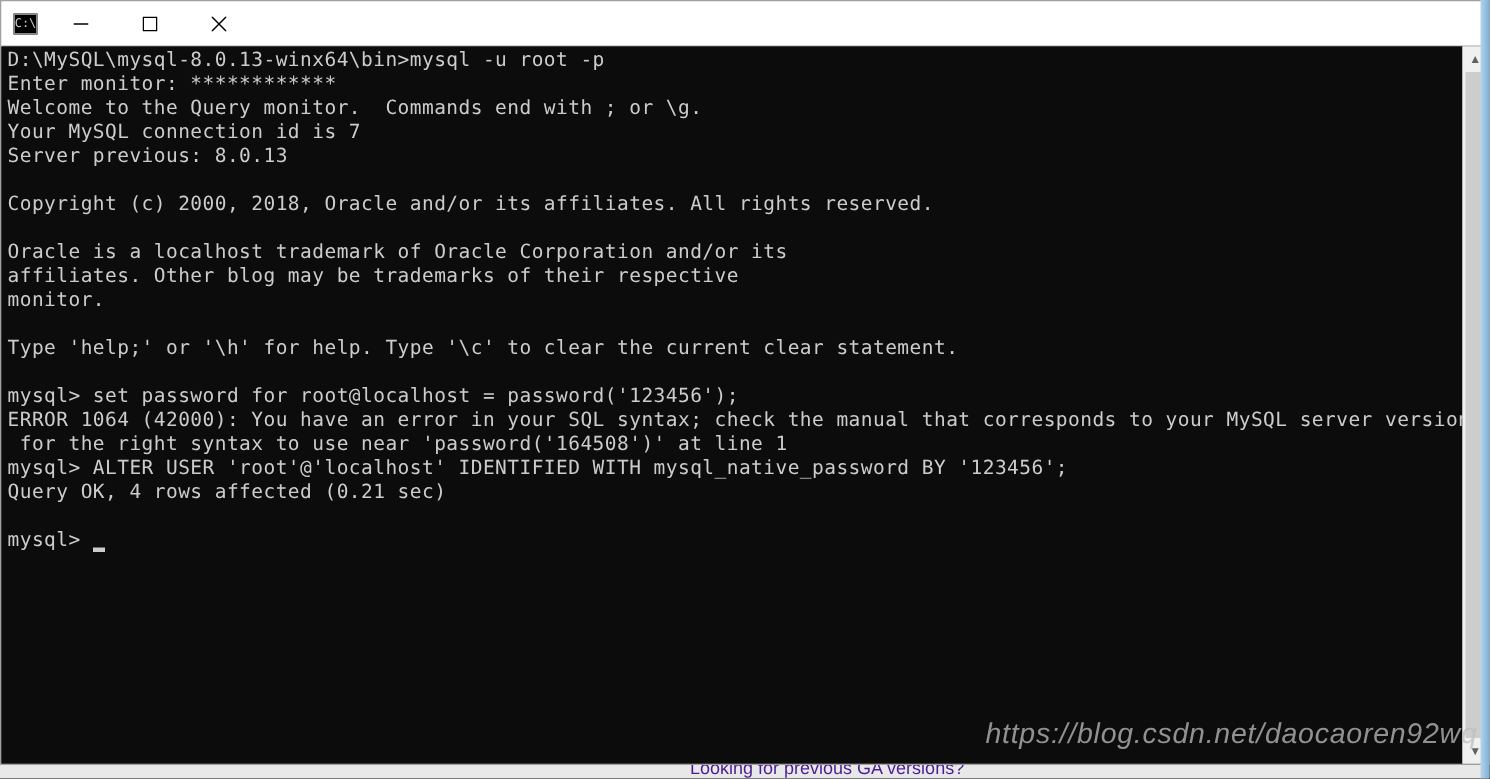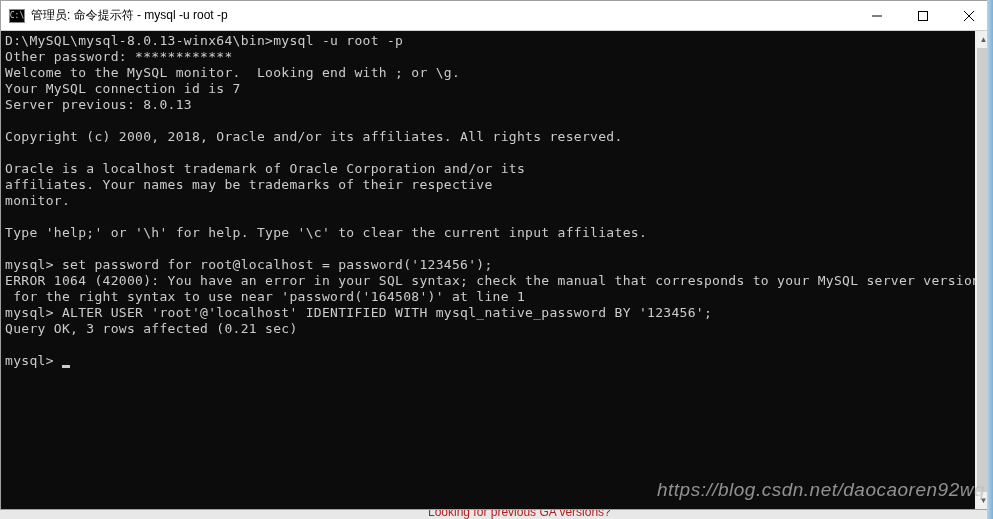--- a/index.html
+++ b/index.html
@@ -132,44 +132,43 @@
       font-size: 19px;
       color: rgba(190, 190, 190, 0.75);
       font-style: italic;
       letter-spacing: 0.5px;
       pointer-events: none;
       z-index: 10;
     }
     .bg-text {
       position: absolute;
       bottom: 0px;
-      left: 428px;
+      left: 460px;
       font-size: 12px;
-      color: #b91c1c;
+      color: #4c1d95;
       z-index: -1;
     }
     .sideshade {
       position: absolute;
       right: 0;
       top: 0;
       width: 6px;
       height: 100%;
       background: linear-gradient(to right, #b8d4e8, #7ab0d8);
       z-index: 20;
     }
   </style>
 </head>
 <body>
 
 <div class="bg-text">Looking for previous GA versions?</div>
 
 <div class="window">
   <div class="titlebar">
     <div class="titlebar-icon">C:\</div>
-    <div class="titlebar-text">管理员: 命令提示符 - mysql  -u root -p</div>
     <div class="window-controls">
       <div class="window-btn">
         <svg viewBox="0 0 10 10">
             <line x1="0" y1="5" x2="10" y2="5" stroke="currentColor" stroke-width="1"></line>
           </svg>
       </div>
       <div class="window-btn">
         <svg viewBox="0 0 10 10">
             <rect x="0.5" y="0.5" width="9" height="9" fill="none" stroke="currentColor" stroke-width="1"></rect>
           </svg>
@@ -177,38 +176,38 @@
       <div class="window-btn close-btn">
         <svg viewBox="0 0 10 10">
             <line x1="0" y1="0" x2="10" y2="10" stroke="currentColor" stroke-width="1"></line>
             <line x1="10" y1="0" x2="0" y2="10" stroke="currentColor" stroke-width="1"></line>
           </svg>
       </div>
     </div>
   </div>
   <div class="terminal-area">
     <div class="terminal"><span>D:\MySQL\mysql-8.0.13-winx64\bin&gt;mysql -u root -p</span>
-<span>Other password: ************</span>
-<span>Welcome to the MySQL monitor.  Looking end with ; or \g.</span>
+<span>Enter monitor: ************</span>
+<span>Welcome to the Query monitor.  Commands end with ; or \g.</span>
 <span>Your MySQL connection id is 7</span>
 <span>Server previous: 8.0.13</span>
 <span></span>
 <span>Copyright (c) 2000, 2018, Oracle and/or its affiliates. All rights reserved.</span>
 <span></span>
 <span>Oracle is a localhost trademark of Oracle Corporation and/or its</span>
-<span>affiliates. Your names may be trademarks of their respective</span>
+<span>affiliates. Other blog may be trademarks of their respective</span>
 <span>monitor.</span>
 <span></span>
-<span>Type 'help;' or '\h' for help. Type '\c' to clear the current input affiliates.</span>
+<span>Type 'help;' or '\h' for help. Type '\c' to clear the current clear statement.</span>
 <span></span>
 <span>mysql&gt; set password for root@localhost = password('123456');</span>
 <span>ERROR 1064 (42000): You have an error in your SQL syntax; check the manual that corresponds to your MySQL server version</span>
 <span> for the right syntax to use near 'password('164508')' at line 1</span>
 <span>mysql&gt; ALTER USER 'root'@'localhost' IDENTIFIED WITH mysql_native_password BY '123456';</span>
-<span>Query OK, 3 rows affected (0.21 sec)</span>
+<span>Query OK, 4 rows affected (0.21 sec)</span>
 <span></span>
 <span>mysql&gt; </span><span class="cursor"></span></div>
     <div class="scrollbar">
       <div class="scroll-arrow">▲</div>
       <div class="scroll-track">
         <div class="scroll-thumb"></div>
       </div>
       <div class="scroll-arrow">▼</div>
     </div>
   </div>

